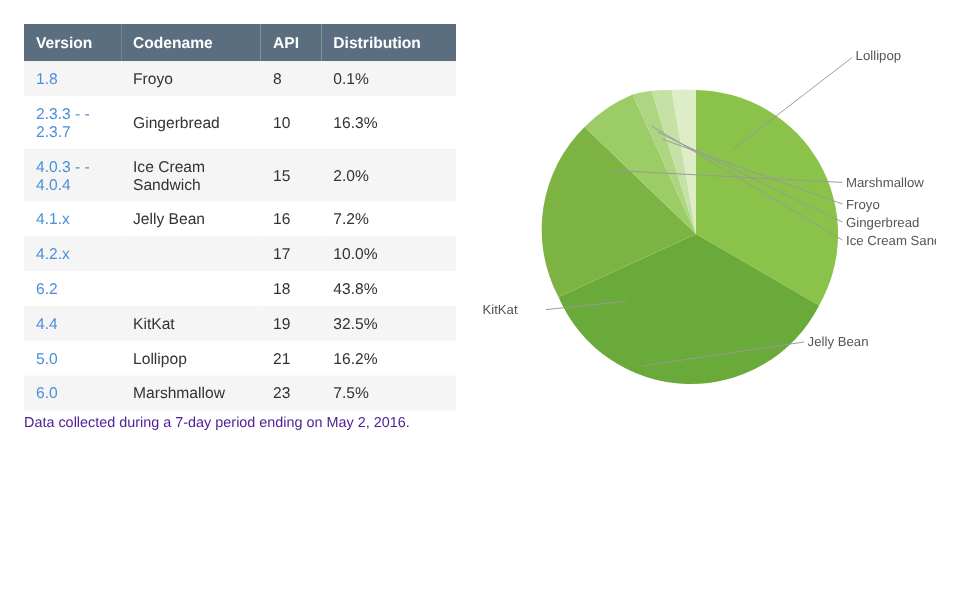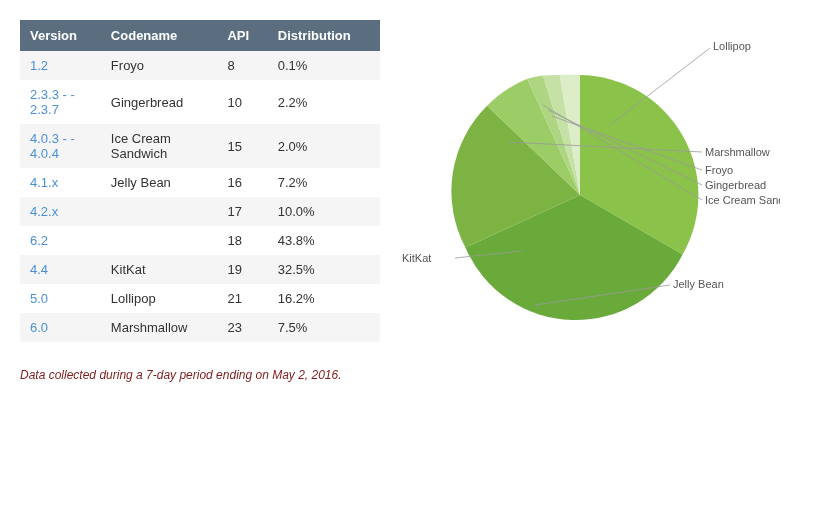--- a/index.html
+++ b/index.html
@@ -59,53 +59,52 @@
     .chart-container {
       position: relative;
       width: 380px;
       height: 320px;
     }
     svg.pie {
       width: 380px;
       height: 320px;
     }
     .footnote {
-      margin-top: 24px;
+      margin-top: 1px;
       font-size: 12px;
-      color: #7f1d1d;
-      font-style: italic;
+      color: #4c1d95;
       line-height: 1.6;
     }
   </style>
 </head>
 <body>
 
 <div class="main-container">
   <div class="table-section">
     <table>
       <thead>
         <tr>
           <th>Version</th>
           <th>Codename</th>
           <th>API</th>
           <th>Distribution</th>
         </tr>
       </thead>
       <tbody id="table-body">
       <tr>
-            <td><a class="version-link" href="#">1.2</a></td>
+            <td><a class="version-link" href="#">1.8</a></td>
             <td>Froyo</td>
             <td>8</td>
             <td>0.1%</td>
           </tr>
           <tr>
             <td><a class="version-link" href="#">2.3.3 - -<br>2.3.7</a></td>
             <td>Gingerbread</td>
             <td>10</td>
-            <td>2.2%</td>
+            <td>16.3%</td>
           </tr>
           <tr>
             <td><a class="version-link" href="#">4.0.3 - -<br>4.0.4</a></td>
             <td>Ice Cream<br>Sandwich</td>
             <td>15</td>
             <td>2.0%</td>
           </tr>
           <tr>
             <td><a class="version-link" href="#">4.1.x</a></td>
             <td>Jelly Bean</td>

